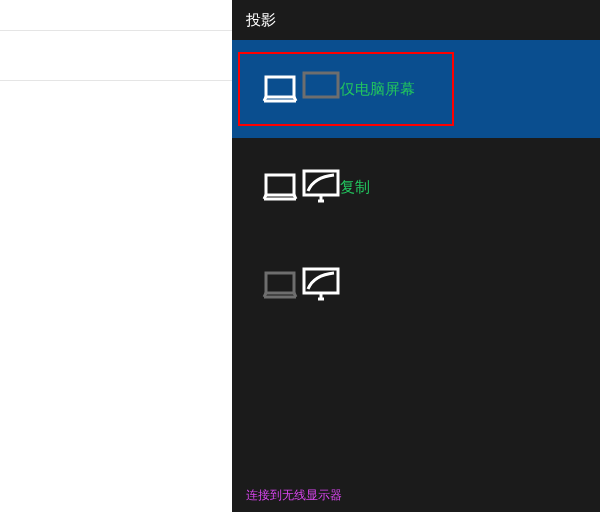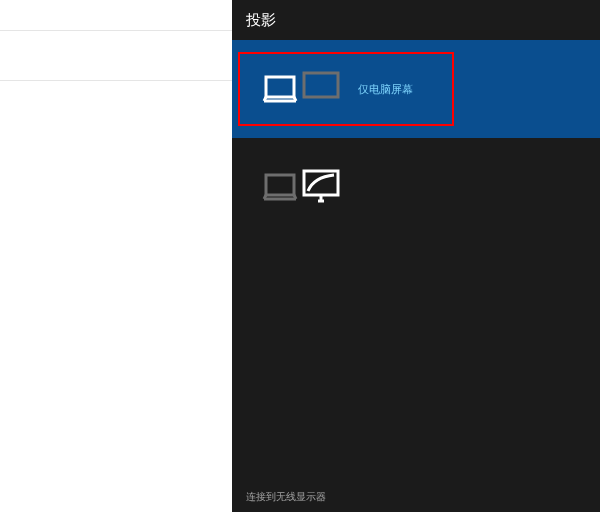--- a/index.html
+++ b/index.html
@@ -60,37 +60,36 @@
     height: 44px;
     position: relative;
     flex: 0 0 auto;
   }
   .icon-wrap svg {
     position: absolute;
     left: 0;
     top: 0;
   }
   .opt-label {
-    margin-left: 18px;
-    font-size: 11px;
-    color: #7dd3fc;
+    font-size: 15px;
+    color: #22c55e;
     white-space: nowrap;
   }
   .highlight-box {
     position: absolute;
     border: 2px solid #ff0000;
     box-sizing: border-box;
     pointer-events: none;
   }
   .footer-link {
     position: absolute;
     left: 14px;
     bottom: 8px;
-    font-size: 10px;
-    color: #a3a3a3;
+    font-size: 12px;
+    color: #d946ef;
     cursor: pointer;
   }
 </style>
 </head>
 <body>
 
 <div class="page">
 
   <div class="hr" style="top:30px"></div>
   <div class="hr" style="top:80px"></div>
@@ -114,20 +113,39 @@
             </g>
 
             <g stroke="#6e6e6e" stroke-width="3" fill="none">
               <rect x="42" y="6" width="34" height="24"></rect>
             </g>
           </svg>
         </span>
         <span class="opt-label">仅电脑屏幕</span>
       </div>
 
+      <div class="opt">
+        <span class="icon-wrap">
+          <svg width="78" height="44">
+            <g stroke="#ffffff" stroke-width="3" fill="none">
+              <rect x="4" y="10" width="28" height="20"></rect>
+              <polyline points="2,34 34,34"></polyline>
+              <polyline points="4,30 2,34"></polyline>
+              <polyline points="32,30 34,34"></polyline>
+            </g>
+            <g stroke="#ffffff" stroke-width="3" fill="none">
+              <rect x="42" y="6" width="34" height="24"></rect>
+              <polyline points="56,36 62,36"></polyline>
+              <polyline points="59,30 59,36"></polyline>
+            </g>
+            <path d="M46 26 Q52 12 72 10" stroke="#ffffff" stroke-width="3" fill="none"></path>
+          </svg>
+        </span>
+        <span class="opt-label">复制</span>
+      </div>
 
 
       <div class="opt">
         <span class="icon-wrap">
           <svg width="78" height="44">
 
             <g stroke="#6e6e6e" stroke-width="3" fill="none">
               <rect x="4" y="10" width="28" height="20"></rect>
               <polyline points="2,34 34,34"></polyline>
               <polyline points="4,30 2,34"></polyline>

